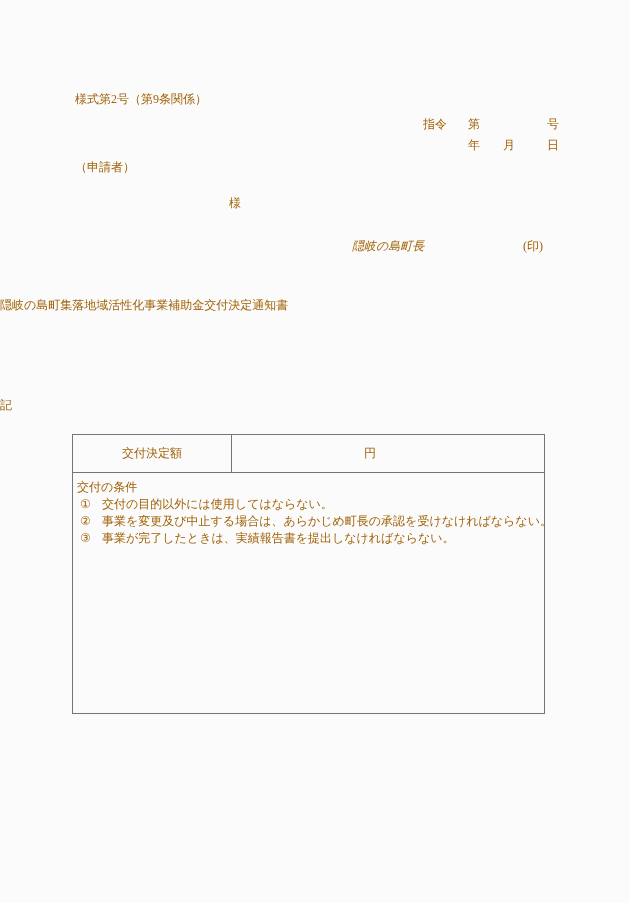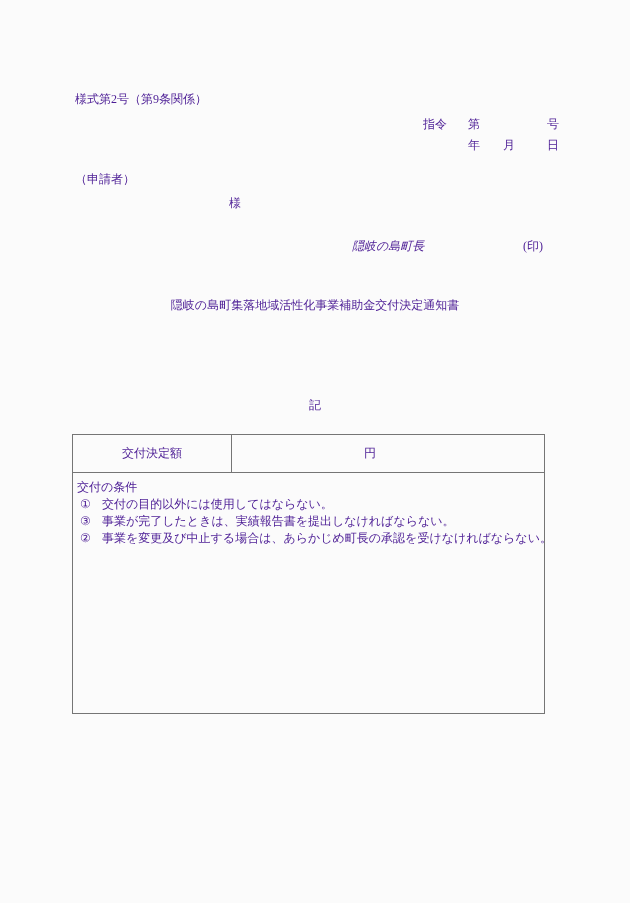--- a/index.html
+++ b/index.html
@@ -3,25 +3,25 @@
 <meta charset="utf-8">
 <style>
   html, body { margin: 0; padding: 0; background: #fbfbfb; }
   .page {
     position: relative;
     width: 630px;
     height: 903px;
     background: #fbfbfb;
     font-family: "Liberation Serif", "DejaVu Serif", serif;
     font-size: 12px;
-    color: #4c1d95;
+    color: #a16207;
     overflow: hidden;
   }
   .abs { position: absolute; line-height: 14px; white-space: nowrap; }
-  .centered { left: 0; width: 630px; text-align: center; }
+  .centered { left: 0; width: 630px; text-align: left; }
   .body-par { position: absolute; left: 75px; top: 330px; width: 482px; }
   .body-line { line-height: 21px; white-space: nowrap; }
   .body-line.indent { text-indent: 23px; }
   .grant-table {
     position: absolute;
     left: 72px; top: 434px;
     width: 471px; height: 278px;
     border: 1px solid #757575;
     background: transparent;
   }
@@ -49,21 +49,21 @@
     <span class="abs" style="left:468px; top:117px;">第</span>
     <span class="abs" style="left:547px; top:117px;">号</span>
   </div>
 
   <div>
     <span class="abs" style="left:468px; top:138px;">年</span>
     <span class="abs" style="left:503px; top:138px;">月</span>
     <span class="abs" style="left:547px; top:138px;">日</span>
   </div>
 
-  <div class="abs" style="left:75px; top:160px;margin-top:12px;">（申請者）</div>
+  <div class="abs" style="left:75px; top:160px;">（申請者）</div>
 
   <div class="abs" style="left:229px; top:196px;">様</div>
 
   <div>
     <span class="abs" style="left:352px; top:239px;font-style:italic;">隠岐の島町長</span>
     <span class="abs" style="left:523px; top:239px;">(印)</span>
   </div>
 
   <div class="abs centered" style="top:298px;">隠岐の島町集落地域活性化事業補助金交付決定通知書</div>
 
@@ -78,21 +78,21 @@
       <div class="amount-value-cell">
         <span class="amount-unit">円</span>
       </div>
     </div>
     <div class="conditions-cell">
       <div class="cond-title">交付の条件</div>
       <div class="cond-item">
         <span class="cond-num">①</span><span>交付の目的以外には使用してはならない。</span>
       </div>
       <div class="cond-item">
-        <span class="cond-num">③</span><span>事業が完了したときは、実績報告書を提出しなければならない。</span>
+        <span class="cond-num">②</span><span>事業を変更及び中止する場合は、あらかじめ町長の承認を受けなければならない。</span>
       </div>
       <div class="cond-item">
-        <span class="cond-num">②</span><span>事業を変更及び中止する場合は、あらかじめ町長の承認を受けなければならない。</span>
+        <span class="cond-num">③</span><span>事業が完了したときは、実績報告書を提出しなければならない。</span>
       </div>
     </div>
   </div>
 
 </div>
 
 </body></html>

